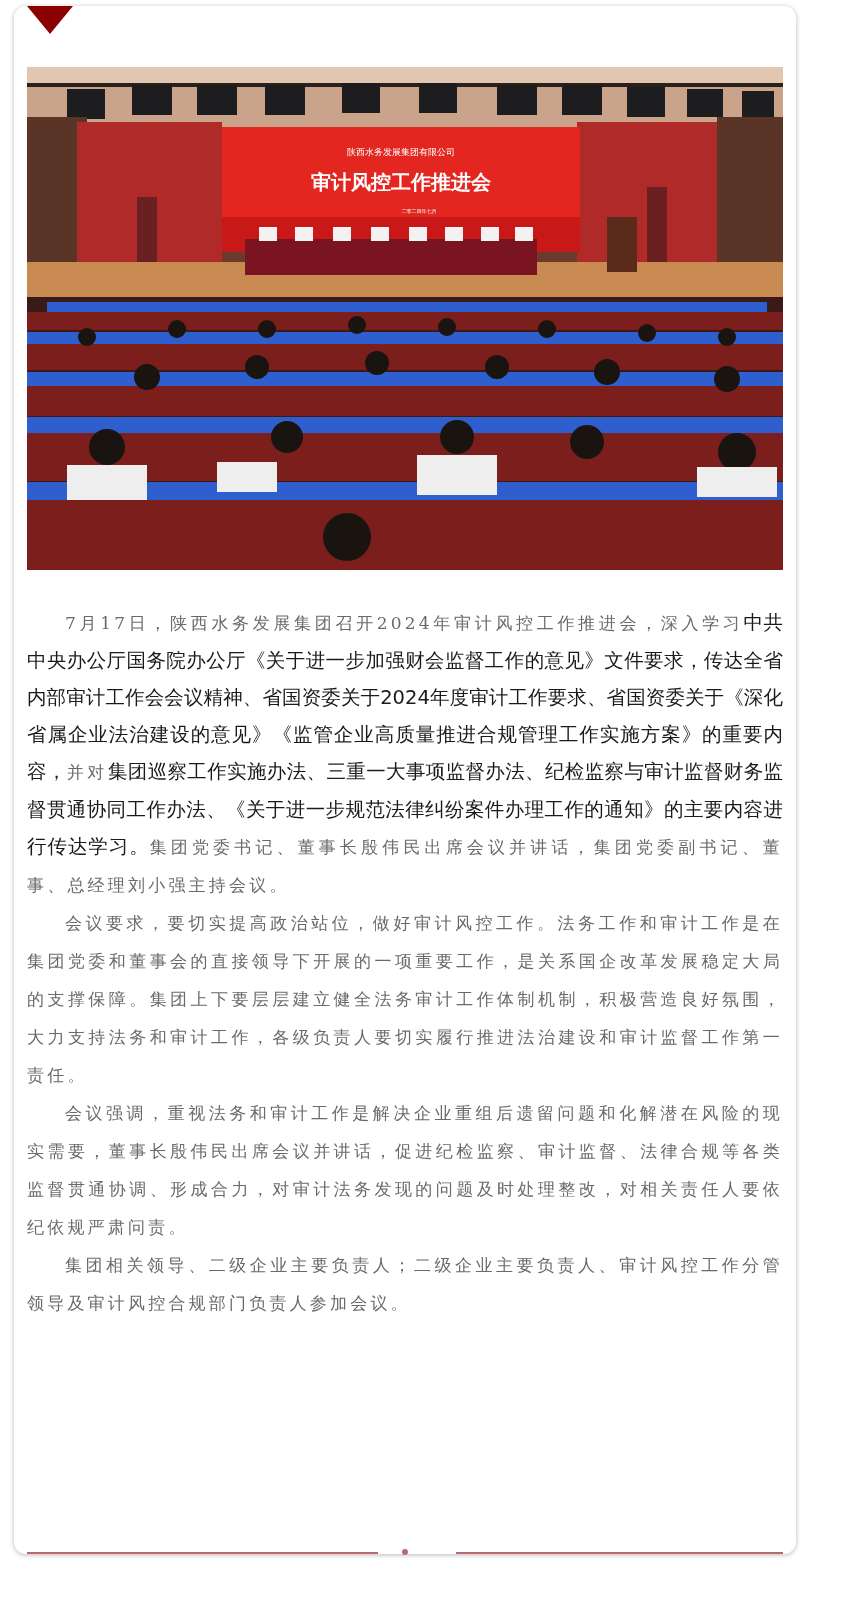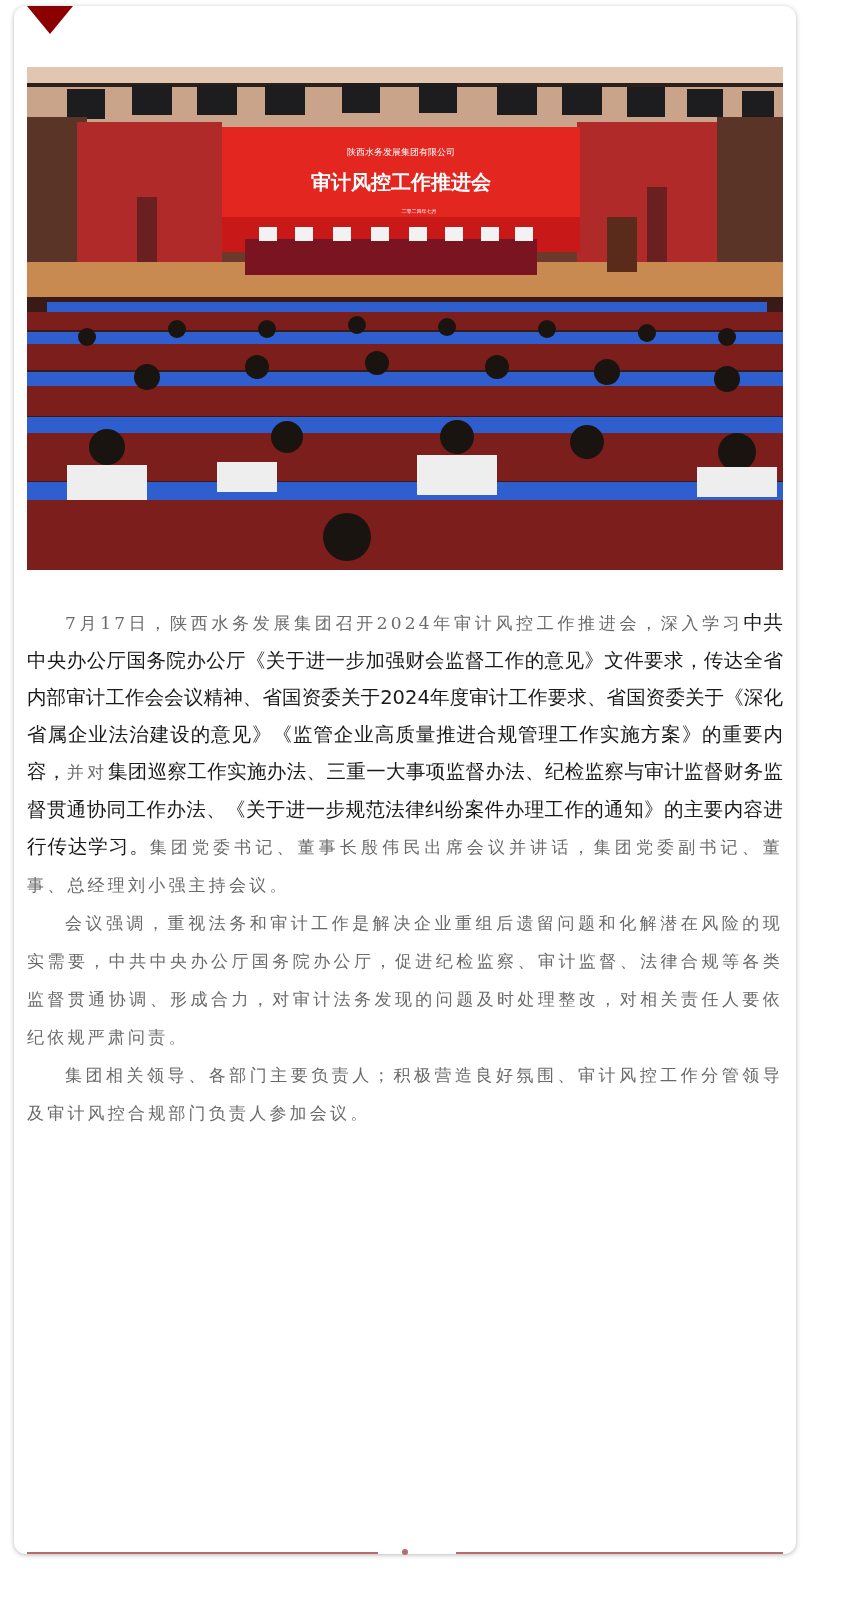--- a/index.html
+++ b/index.html
@@ -129,23 +129,26 @@
           <rect x="190" y="395" width="60" height="30"></rect>
       </g>
     </svg>
   </div>
 
   <div class="article">
     <p class="para">
       <span class="light">7月17日，陕西水务发展集团召开2024年审计风控工作推进会，深入学习</span><span class="dark">中共中央办公厅国务院办公厅《关于进一步加强财会监督工作的意见》文件要求，传达全省内部审计工作会会议精神、省国资委关于2024年度审计工作要求、省国资委关于《深化省属企业法治建设的意见》《监管企业高质量推进合规管理工作实施方案》的重要内容，</span><span class="light">并对</span><span class="dark">集团巡察工作实施办法、三重一大事项监督办法、纪检监察与审计监督财务监督贯通协同工作办法、《关于进一步规范法律纠纷案件办理工作的通知》的主要内容进行传达学习。</span><span class="light">集团党委书记、董事长殷伟民出席会议并讲话，集团党委副书记、董事、总经理刘小强主持会议。</span>
     </p>
     <p class="para">
-      <span class="light">会议强调，重视法务和审计工作是解决企业重组后遗留问题和化解潜在风险的现实需要，中共中央办公厅国务院办公厅，促进纪检监察、审计监督、法律合规等各类监督贯通协调、形成合力，对审计法务发现的问题及时处理整改，对相关责任人要依纪依规严肃问责。</span>
+      <span class="light">会议要求，要切实提高政治站位，做好审计风控工作。法务工作和审计工作是在集团党委和董事会的直接领导下开展的一项重要工作，是关系国企改革发展稳定大局的支撑保障。集团上下要层层建立健全法务审计工作体制机制，积极营造良好氛围，大力支持法务和审计工作，各级负责人要切实履行推进法治建设和审计监督工作第一责任。</span>
     </p>
     <p class="para">
-      <span class="light">集团相关领导、各部门主要负责人；积极营造良好氛围、审计风控工作分管领导及审计风控合规部门负责人参加会议。</span>
+      <span class="light">会议强调，重视法务和审计工作是解决企业重组后遗留问题和化解潜在风险的现实需要，董事长殷伟民出席会议并讲话，促进纪检监察、审计监督、法律合规等各类监督贯通协调、形成合力，对审计法务发现的问题及时处理整改，对相关责任人要依纪依规严肃问责。</span>
+    </p>
+    <p class="para">
+      <span class="light">集团相关领导、二级企业主要负责人；二级企业主要负责人、审计风控工作分管领导及审计风控合规部门负责人参加会议。</span>
     </p>
   </div>
 </div>
 
 <div class="divider div-left"></div>
 <div class="div-dot"></div>
 <div class="divider div-right"></div>
 
 </body></html>

